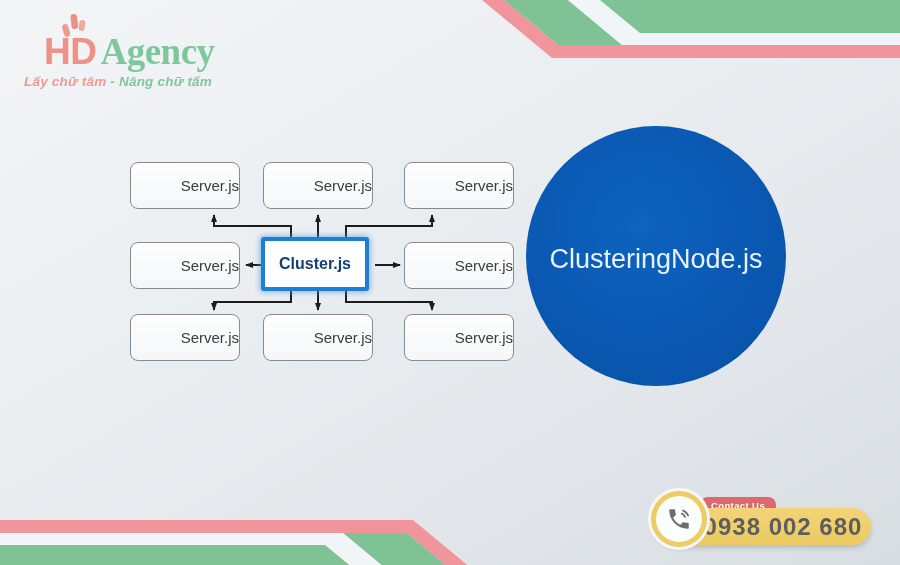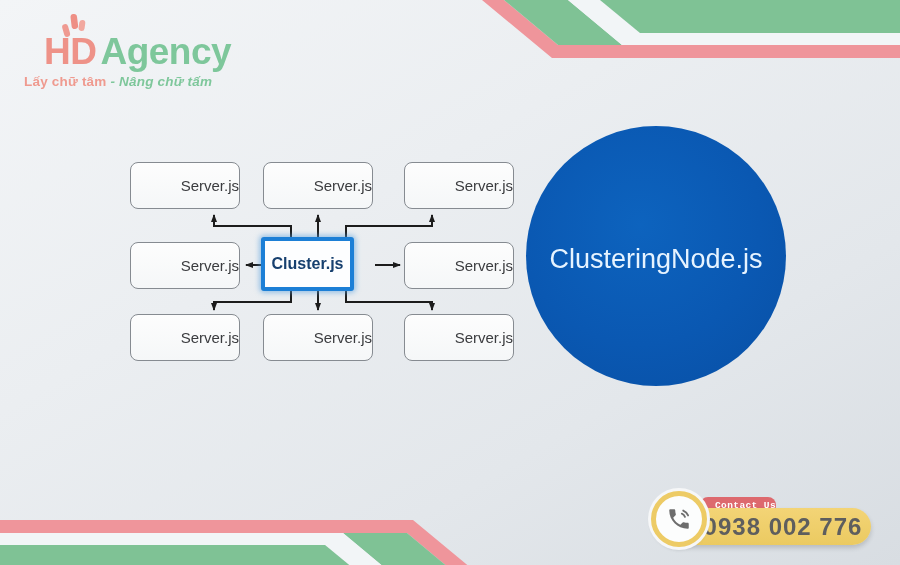--- a/index.html
+++ b/index.html
@@ -6,52 +6,52 @@
   .canvas{position:relative;width:900px;height:565px;overflow:hidden;
     background:linear-gradient(150deg,#f3f5f7 0%,#ebeef1 38%,#e3e7eb 70%,#d8dde2 100%);}
   svg{display:block;}
   .decor{position:absolute;left:0;top:0;width:900px;height:565px;pointer-events:none;}
 
   
   .logo{position:absolute;left:24px;top:10px;}
   .logo-icon{position:absolute;left:36px;top:1px;width:30px;height:28px;}
   .logo-text{padding-top:23px;font-size:37px;font-weight:700;line-height:1;letter-spacing:-0.5px;}
   .logo-hd{color:#ee9288;margin-left:20px;}
-  .logo-agency{color:#7ec79b;margin-left:4px;}
+  .logo-agency{color:#7ec79b;margin-left:4px;font-family:Liberation Serif, serif;}
   .logo-tagline{margin-top:4px;font-size:13.5px;font-weight:700;letter-spacing:.2px;}
-  .tag1{color:#ef9a8f;}
+  .tag1{color:#ef9a8f;font-style:italic;}
   .tag2{color:#7ec79b;font-style:italic;}
 
   
   .diagram{position:absolute;left:0;top:0;width:560px;height:420px;}
   .arrows{position:absolute;left:0;top:0;width:560px;height:420px;}
   .server-box{position:absolute;width:110px;height:47px;box-sizing:border-box;
     background:linear-gradient(#fdfdfd,#f5f7f8);border:1.5px solid #868b91;border-radius:8px;
     display:flex;align-items:center;justify-content:flex-end;
     font-size:15px;color:#3b3c3f;}
   .s1{left:130px;top:162px}.s2{left:263px;top:162px}.s3{left:404px;top:162px}
   .s4{left:130px;top:242px}.s5{left:404px;top:242px}
   .s6{left:130px;top:314px}.s7{left:263px;top:314px}.s8{left:404px;top:314px}
-  .cluster-box{position:absolute;left:261px;top:237px;width:93px;height:54px;box-sizing:border-box;
+  .cluster-box{position:absolute;left:261px;top:237px;width:108px;height:54px;box-sizing:border-box;
     background:#fdfeff;border:4px solid #1c7fd6;border-radius:3px;
     box-shadow:0 0 5px 2px rgba(90,160,220,.55);
     display:flex;align-items:center;justify-content:center;
     font-size:16px;font-weight:700;color:#17406f;}
 
   
   .headline-circle{position:absolute;left:526px;top:126px;width:260px;height:260px;border-radius:50%;
     background:radial-gradient(circle at 44% 38%,#0d63be 0%,#0a58b2 55%,#084fa4 100%);
     display:flex;flex-direction:row;align-items:center;justify-content:center;
     color:#e6f3ff;font-size:27px;line-height:34px;text-align:center;padding-top:6px;box-sizing:border-box;}
 
   
   .contact{position:absolute;left:645px;top:488px;width:235px;height:70px;}
   .contact-tab{position:absolute;left:55px;top:9px;width:76px;height:17px;border-radius:8px;
     background:#dd696e;color:#fff;font-size:9.5px;font-weight:700;letter-spacing:.4px;
-    display:flex;align-items:center;justify-content:flex-end;z-index:1;font-family:Liberation Mono, monospace;}
+    display:flex;align-items:center;justify-content:center;z-index:1;}
   .contact-pill{position:absolute;left:14px;top:20px;width:212px;height:37px;border-radius:19px;
     background:linear-gradient(#f3d476,#ebca61);box-shadow:0 3px 5px rgba(0,0,0,.16);
     display:flex;align-items:center;justify-content:center;padding-left:36px;box-sizing:border-box;
     font-size:24px;font-weight:700;color:#5e5e5e;letter-spacing:1px;z-index:2;}
   .contact-circle{position:absolute;left:6px;top:3px;width:46px;height:46px;border-radius:50%;
     background:#fcfdfd;border:5px solid #edcb65;box-shadow:0 0 0 3px #f6f7f8,0 2px 4px rgba(0,0,0,.12);
     display:flex;align-items:center;justify-content:center;z-index:3;}
 </style>
 </head>
 <body>
@@ -140,21 +140,21 @@
   <div class="headline-circle">
     <div>Clustering</div>
     <div>Node.js</div>
   </div>
 
   <div class="contact">
     <div class="contact-tab">
       <span>Contact Us</span>
     </div>
     <div class="contact-pill">
-      <span>0938 002 776</span>
+      <span>0938 002 680</span>
     </div>
     <div class="contact-circle">
       <svg width="26" height="26" viewBox="0 0 24 24">
         <path fill="#6d6d6d" d="M6.62 10.79c1.44 2.83 3.76 5.14 6.59 6.59l2.2-2.2c.27-.27.67-.36 1.02-.24 1.12.37 2.33.57 3.57.57.55 0 1 .45 1 1V20c0 .55-.45 1-1 1-9.39 0-17-7.61-17-17 0-.55.45-1 1-1h3.5c.55 0 1 .45 1 1 0 1.25.2 2.45.57 3.57.11.35.03.74-.25 1.02l-2.2 2.2z"></path>
         <path d="M14.6 7.1a5.2 5.2 0 0 1 2.9 2.9" stroke="#6d6d6d" stroke-width="1.7" fill="none" stroke-linecap="round"></path>
         <path d="M15.9 4.2a8.6 8.6 0 0 1 4.5 4.5" stroke="#6d6d6d" stroke-width="1.7" fill="none" stroke-linecap="round"></path>
       </svg>
     </div>
   </div>
 

